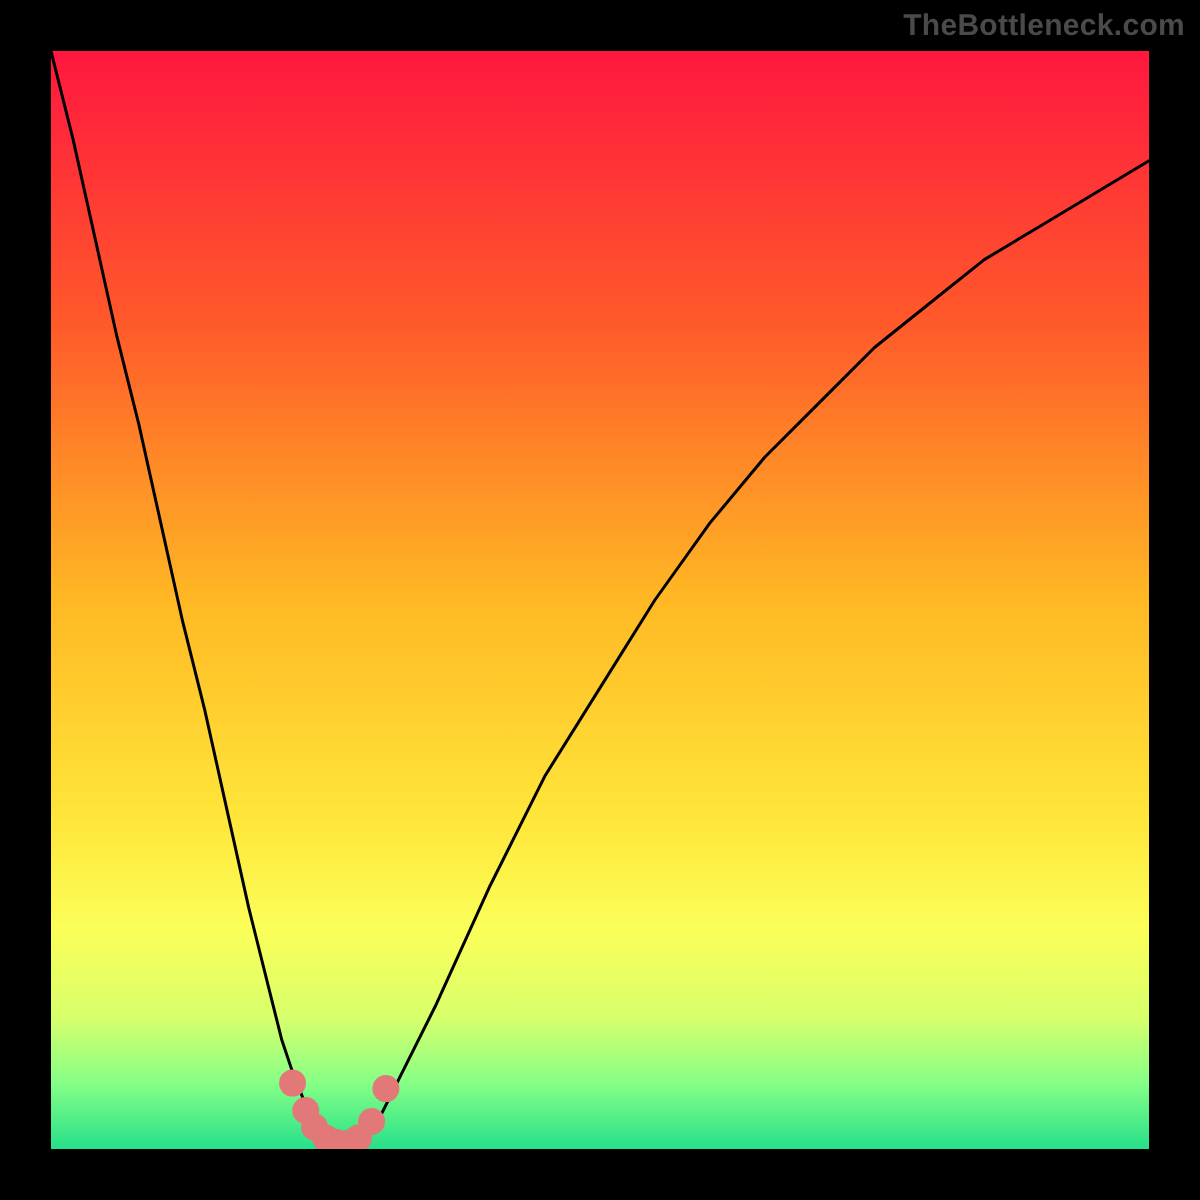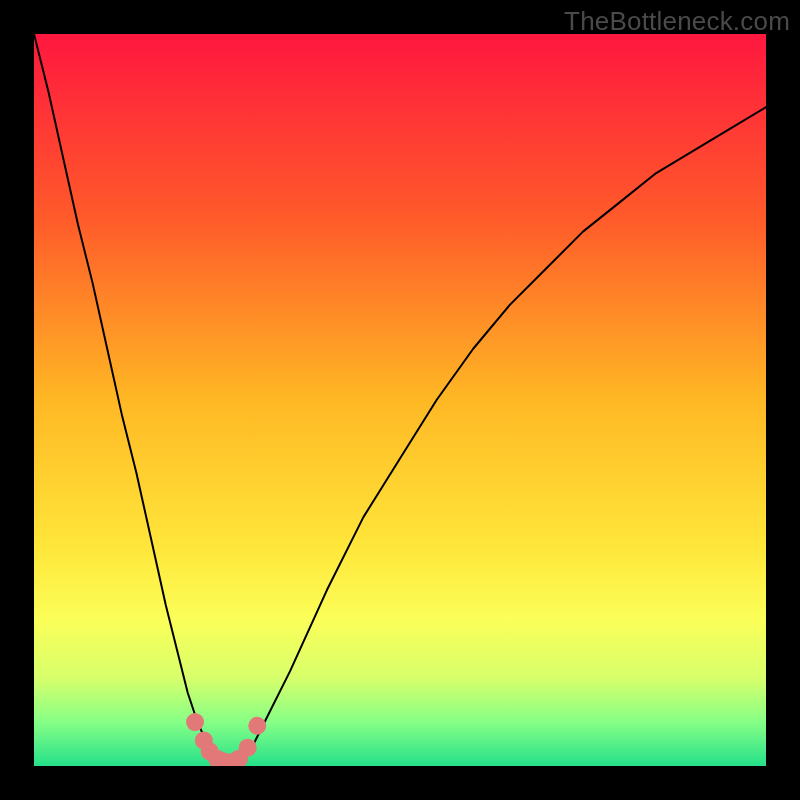--- a/index.html
+++ b/index.html
@@ -25,22 +25,22 @@
     top: 34px;
     width: 732px;
     height: 732px;
     overflow: hidden;
   }
   .watermark {
     position: absolute;
     top: 6px;
     right: 10px;
     color: #4a4a4a;
-    font-size: 26px;
-    font-weight: 400;
+    font-size: 20px;
+    font-weight: 700;
     letter-spacing: 0.2px;
     user-select: none;
   }
 </style>
 </head>
 <body>
 
 <div class="frame">
   <div class="watermark">TheBottleneck.com</div>
   <div class="plot">

